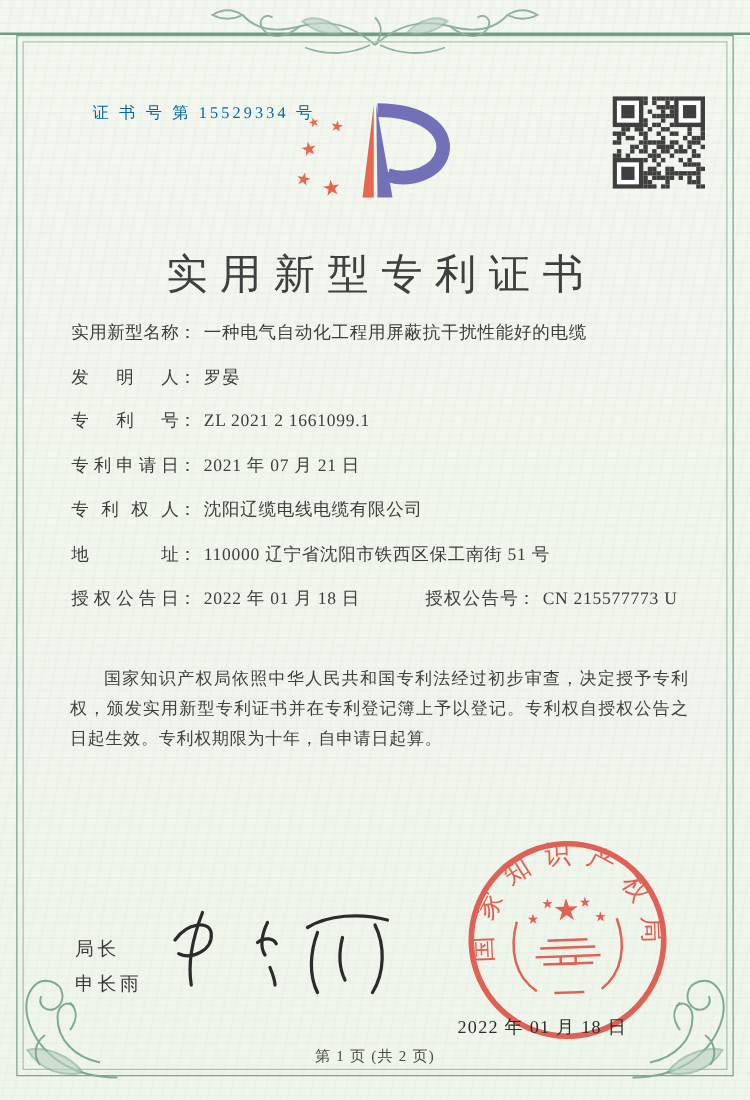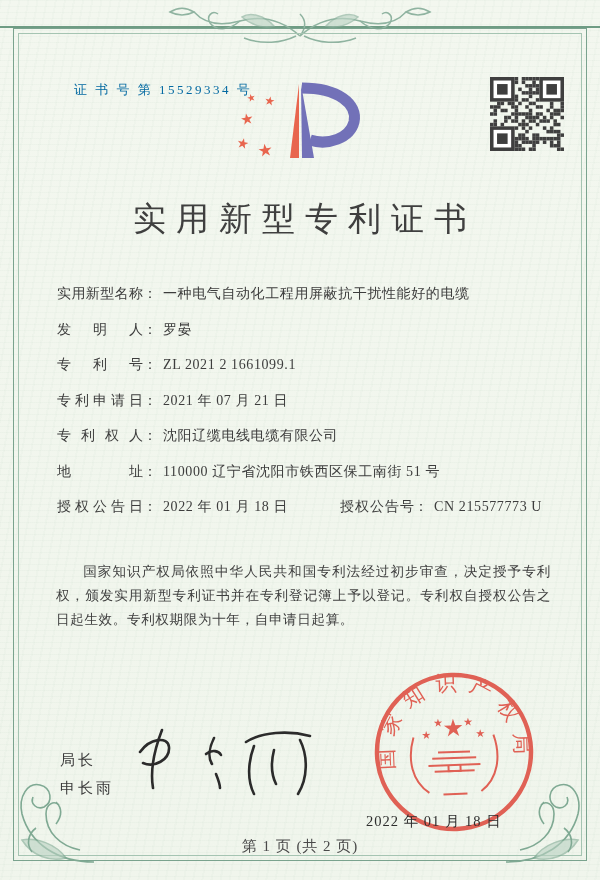--- a/index.html
+++ b/index.html
@@ -40,54 +40,54 @@
 
   .title {
     position:absolute; top:197px; left:0; width:100%;
     text-align:center; font-size:33px; font-weight:500;
     letter-spacing:10px; padding-left:10px; color:#3f3f3f;
   }
 
   .fields {
     position:absolute; left:57px; top:257px; right:48px;
     display:flex; flex-direction:column; gap:17.5px;
-    font-size:14px; color:#3d3d3d;margin-top:28px;
+    font-size:14px; color:#3d3d3d;
   }
   .f-row { display:flex; align-items:baseline; white-space:nowrap; }
   .f-label {
     display:inline-block; width:86px; flex:0 0 86px;
     text-align:justify; text-align-last:justify;
   }
   .f-colon { flex:0 0 auto; margin-right:6px; }
   .f-value { letter-spacing:0.6px; }
   .f-spacer { width:52px; flex:0 0 52px; }
   .f-label.short { width:74px; flex:0 0 74px; }
 
   .paragraphs {
     position:absolute; left:56px; right:49px; top:531px;
     font-size:13.6px; line-height:1.78; letter-spacing:0.6px;
-    text-align:justify; color:#3f3f3f;margin-top:29px;
+    text-align:justify; color:#3f3f3f;
   }
   .paragraphs p { text-indent:2em; }
 
   .officer {
     position:absolute; left:60px; top:747px;
     font-size:15px; letter-spacing:3px; line-height:1.85; color:#3a3a3a;
   }
   .signature { position:absolute; left:128px; top:722px; width:195px; height:92px; }
 
   .seal { position:absolute; left:370px; top:668px; width:168px; height:168px;
           transform:rotate(-2deg); opacity:0.93; }
   .seal-date {
     position:absolute; left:366px; top:812px; width:180px;
     font-size:14.5px; letter-spacing:1px; color:#2e2e2e; z-index:5;
   }
   .footer {
     position:absolute; top:837px; left:0; width:100%;
-    text-align:center; font-size:15px; letter-spacing:1px; color:#4a4a4a;
+    text-align:center; font-size:12px; letter-spacing:1px; color:#4a4a4a;
   }
 </style>
 </head>
 <body>
 
 <div class="paper-tint"></div>
 
 <svg class="ornament orn-top" viewBox="0 0 600 56">
   <path d="M0 27 H600" stroke="#6f9c84" stroke-width="2" fill="none"></path>
   <g stroke="#8fb3a0" stroke-width="1.5" fill="none">

